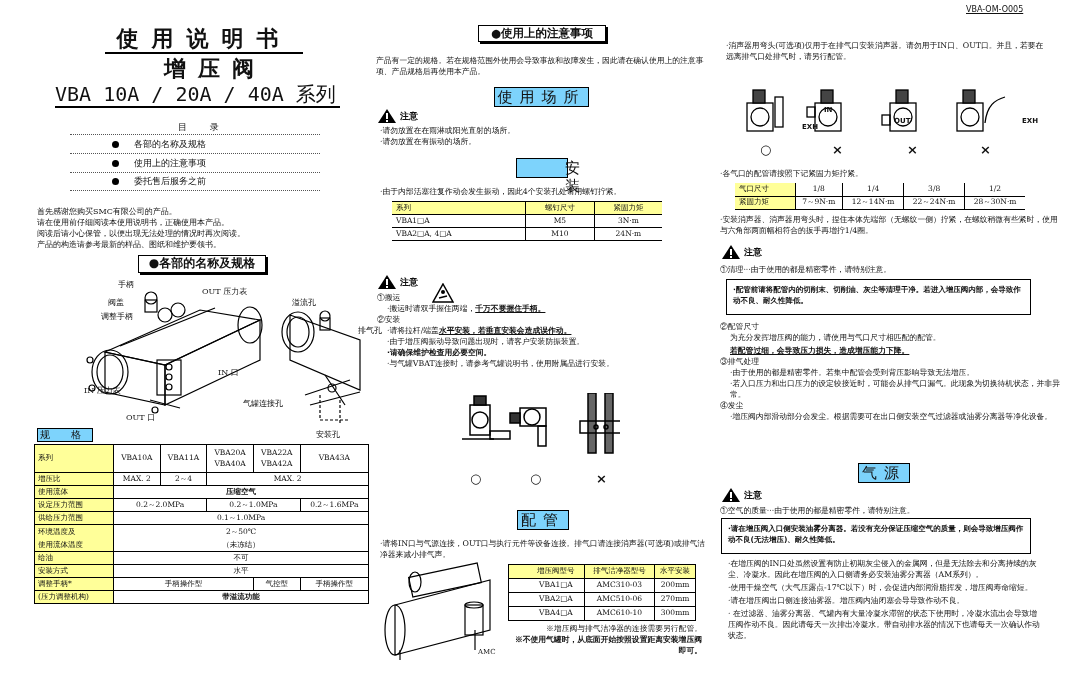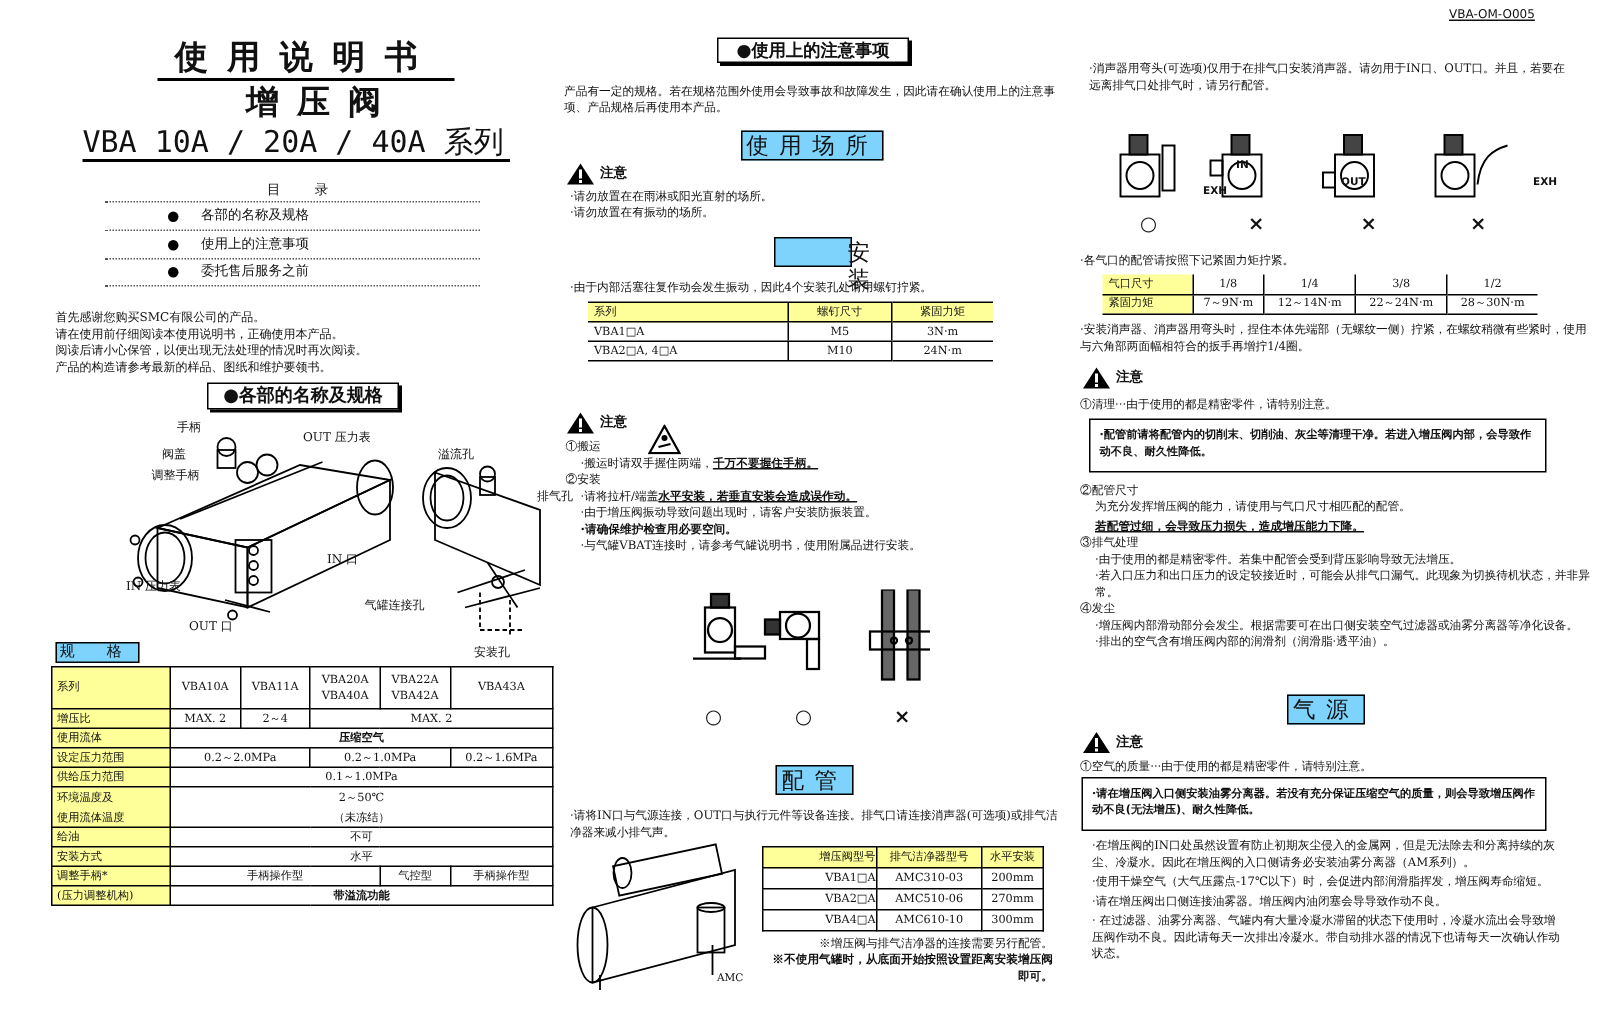--- a/index.html
+++ b/index.html
@@ -33,21 +33,21 @@
   .spec td.b { font-weight: bold; font-family: "DejaVu Sans", sans-serif; }
 
   .screw { position: absolute; left: 392px; top: 201px; width: 270px; font-size: 7.5px; }
   .screw td { border-bottom: 1px solid #000; border-left: 1px solid #000; text-align: center; height: 13px; }
   .screw td:first-child { border-left: none; text-align: left; padding-left: 4px; }
   .screw tr.hd td { background: #ffff99; border-top: 1px solid #000; }
   .screw tr:last-child td { border-bottom: 1.5px solid #000; }
 
   .amc { position: absolute; left: 508px; top: 564px; width: 188px; font-size: 7.5px; }
   .amc td { border: 1px solid #000; height: 14px; text-align: center; }
-  .amc td:first-child { text-align: right; padding-left: 19px; }
+  .amc td:first-child { text-align: center; padding-left: 19px; }
   .amc tr.hd td { background: #ffff99; }
 
   .torque { position: absolute; left: 735px; top: 183px; width: 290px; font-size: 7.5px; }
   .torque td { border-bottom: 1px solid #000; border-left: 1px solid #000; text-align: center; height: 13px; }
   .torque td.h { background: #ffff99; text-align: left; padding-left: 4px; border-left: none; width: 60px; }
 
   .warn { position: absolute; font-size: 9px; font-weight: bold; font-family: "DejaVu Sans", sans-serif; display: flex; align-items: center; }
   .warn svg { margin-right: 3px; }
 
   .para { position: absolute; font-size: 7.8px; line-height: 11px; }
@@ -406,21 +406,20 @@
 
 <div class="para" style="left:720px;top:321px;width:340px;">
   <p>②配管尺寸</p>
   <p class="ind">为充分发挥增压阀的能力，请使用与气口尺寸相匹配的配管。</p>
   <p class="ind bu" style="margin-top:2px">若配管过细，会导致压力损失，造成增压能力下降。</p>
   <p>③排气处理</p>
   <p class="ind">·由于使用的都是精密零件。若集中配管会受到背压影响导致无法增压。</p>
   <p class="ind">·若入口压力和出口压力的设定较接近时，可能会从排气口漏气。此现象为切换待机状态，并非异常。</p>
   <p>④发尘</p>
   <p class="ind">·增压阀内部滑动部分会发尘。根据需要可在出口侧安装空气过滤器或油雾分离器等净化设备。</p>
-  <p class="ind">·排出的空气含有增压阀内部的润滑剂（润滑脂·透平油）。</p>
 </div>
 
 <div class="sub-box" style="left:858px;top:463px;width:52px;height:20px;">气源</div>
 <div class="warn" style="left:721px;top:487px;">
   <svg width="20" height="16">
       <polygon points="10,1 19,15 1,15" fill="#000"></polygon>
       <rect x="9" y="5" width="2" height="6" fill="#fff"></rect>
       <rect x="9" y="12" width="2" height="2" fill="#fff"></rect>
     </svg>
   <span>注意</span>

